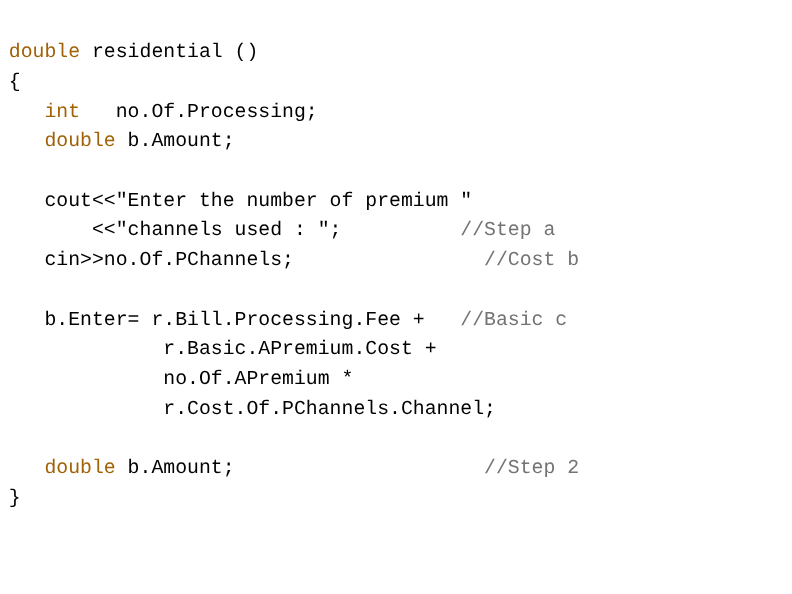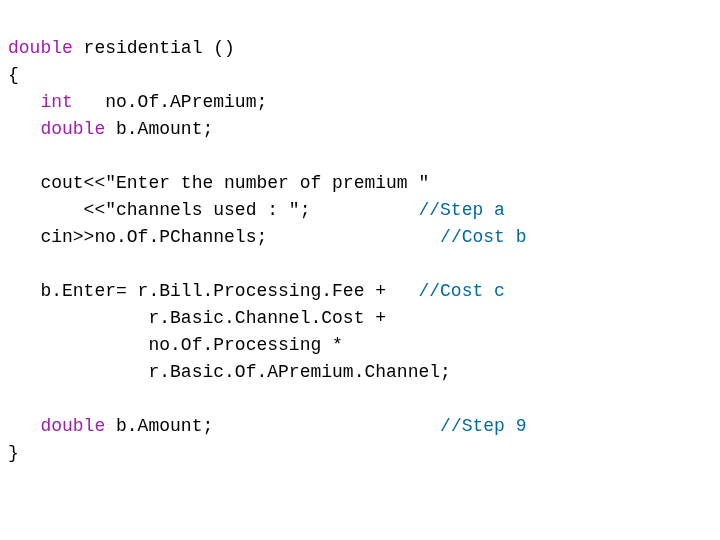--- a/index.html
+++ b/index.html
@@ -8,34 +8,34 @@
     background: #ffffff;
     font-family: "Courier New", Courier, monospace;
     font-size: 18px;
     line-height: 1.5;
     white-space: pre;
     color: #000000;
     width: 720px;
     height: 540px;
     box-sizing: border-box;
   }
-  .kw { color: #a21caf; text-align: right; }
-  .cm { color: #0369a1; }
+  .kw { color: #a16207; text-align: right; }
+  .cm { color: #737373; }
 </style>
 </head>
 <body>
 <span><span class="kw">double</span><span> residential ()</span></span>
 <span>{</span>
-<span><span>   </span><span class="kw">int</span><span>   no.Of.APremium;</span></span>
+<span><span>   </span><span class="kw">int</span><span>   no.Of.Processing;</span></span>
 <span><span>   </span><span class="kw">double</span><span> b.Amount;</span></span>
 <span></span>
 <span>   cout&lt;&lt;"Enter the number of premium "</span>
 <span><span>       &lt;&lt;"channels used : ";          </span><span class="cm">//Step a</span></span>
 <span><span>   cin&gt;&gt;no.Of.PChannels;                </span><span class="cm">//Cost b</span></span>
 <span></span>
-<span><span>   b.Enter= r.Bill.Processing.Fee +   </span><span class="cm">//Cost c</span></span>
-<span>             r.Basic.Channel.Cost +</span>
-<span>             no.Of.Processing *</span>
-<span>             r.Basic.Of.APremium.Channel;</span>
+<span><span>   b.Enter= r.Bill.Processing.Fee +   </span><span class="cm">//Basic c</span></span>
+<span>             r.Basic.APremium.Cost +</span>
+<span>             no.Of.APremium *</span>
+<span>             r.Cost.Of.PChannels.Channel;</span>
 <span></span>
-<span><span>   </span><span class="kw">double</span><span> b.Amount;                     </span><span class="cm">//Step 9</span></span>
+<span><span>   </span><span class="kw">double</span><span> b.Amount;                     </span><span class="cm">//Step 2</span></span>
 <span>}</span>
 
 
 </body></html>

